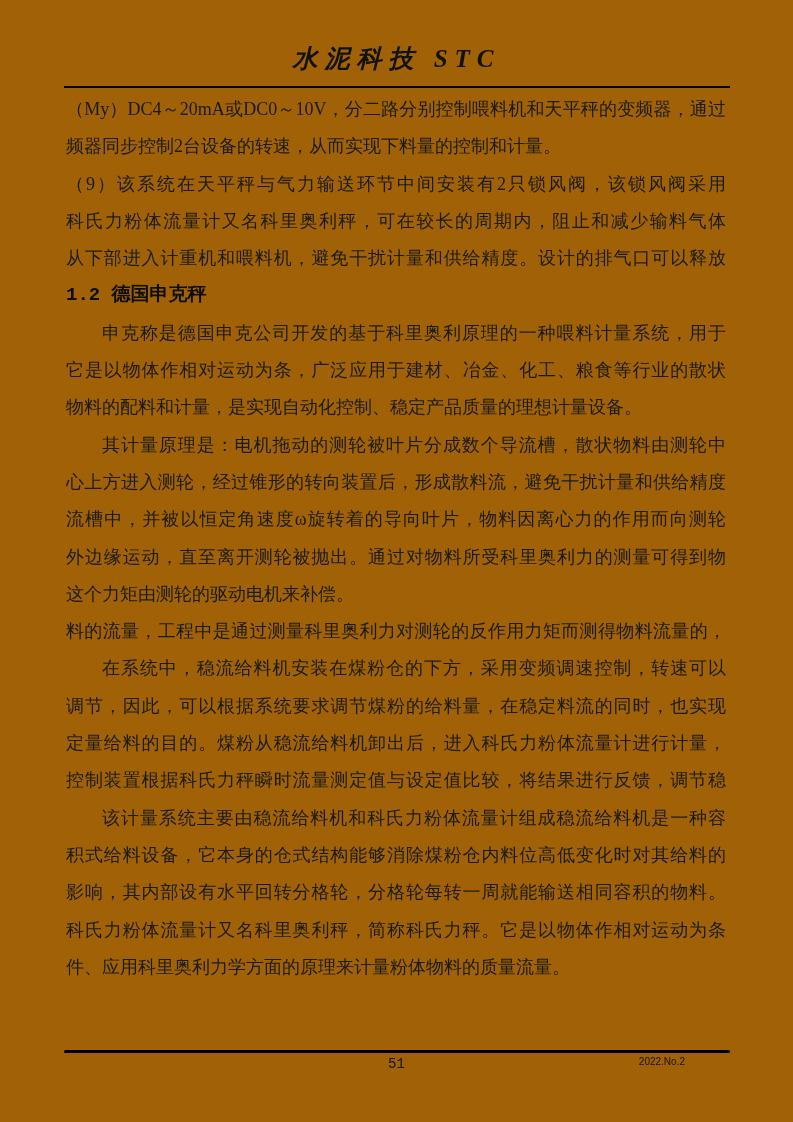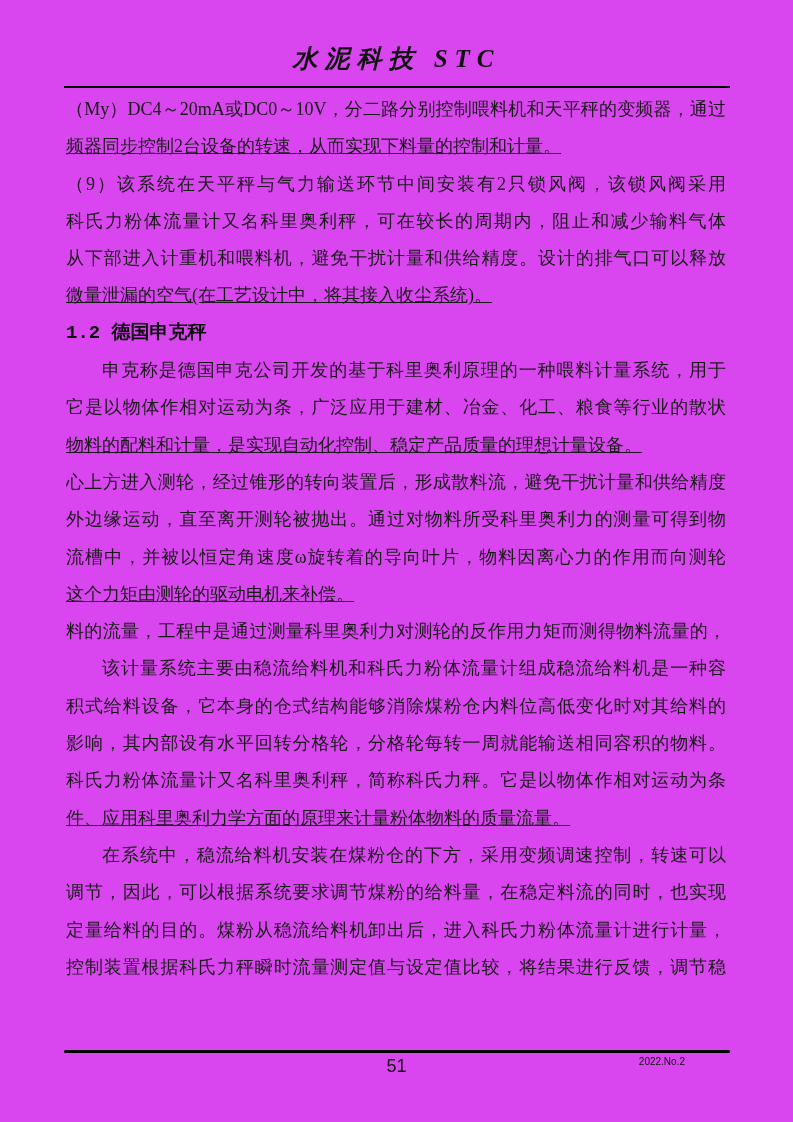--- a/index.html
+++ b/index.html
@@ -1,20 +1,20 @@
 <!DOCTYPE html>
 <html><head>
 <meta charset="utf-8">
 <style>
   html, body { margin: 0; padding: 0; background: #ffffff; }
   .page {
     position: relative;
     width: 793px;
     height: 1122px;
-    background: #d946ef;
+    background: #a16207;
     color: #161616;
     font-family: "Liberation Serif", "DejaVu Serif", serif;
     overflow: hidden;
   }
   .journal-title {
     position: absolute;
     top: 42px;
     left: 0;
     width: 100%;
     text-align: center;
@@ -40,21 +40,21 @@
   }
   .line {
     font-size: 18px;
     height: 37.3px;
     line-height: 37.3px;
     text-align: justify;
     text-align-last: justify;
     overflow: hidden;
     color: #1a1a1a;
   }
-  .line.short { text-align: center; text-align-last: left; text-decoration: underline; }
+  .line.short { text-align: center; text-align-last: left; }
   .line.indent { text-indent: 2em; }
   .line.heading {
     font-family: Liberation Mono, monospace;
     font-weight: 700;
     font-size: 19px;
     text-align: right;
     text-align-last: left;
     color: #0d0d0d;
   }
   .line.heading sup {
@@ -71,22 +71,22 @@
     height: 3px;
     background: #000;
     border-radius: 2px;
   }
   .page-number {
     position: absolute;
     top: 1056px;
     left: 0;
     width: 100%;
     text-align: center;
-    font-size: 18px;
-    font-family: Liberation Sans, sans-serif;
+    font-size: 14px;
+    font-family: Liberation Mono, monospace;
     color: #111;
   }
   .issue-number {
     position: absolute;
     top: 1056px;
     right: 108px;
     font-size: 10px;
     font-family: "Liberation Sans", "DejaVu Sans", sans-serif;
     color: #111;
   }
@@ -101,46 +101,46 @@
   <div class="doc-body">
 
   <div>
         <div class="line">（My）DC4～20mA或DC0～10V，分二路分别控制喂料机和天平秤的变频器，通过变</div>
         <div class="line short">频器同步控制2台设备的转速，从而实现下料量的控制和计量。</div>
       </div>
       <div>
         <div class="line">（9）该系统在天平秤与气力输送环节中间安装有2只锁风阀，该锁风阀采用</div>
         <div class="line">科氏力粉体流量计又名科里奥利秤，可在较长的周期内，阻止和减少输料气体</div>
         <div class="line">从下部进入计重机和喂料机，避免干扰计量和供给精度。设计的排气口可以释放</div>
-        <div class="line short">微量泄漏的空气(在工艺设计中，将其接入收尘系统)。</div>
       </div>
       <div class="line heading"><span>1.2 德国申克秤</span></div>
       <div>
         <div class="line indent">申克称是德国申克公司开发的基于科里奥利原理的一种喂料计量系统，用于</div>
         <div class="line">它是以物体作相对运动为条，广泛应用于建材、冶金、化工、粮食等行业的散状</div>
         <div class="line short">物料的配料和计量，是实现自动化控制、稳定产品质量的理想计量设备。</div>
       </div>
       <div>
+        <div class="line indent">其计量原理是：电机拖动的测轮被叶片分成数个导流槽，散状物料由测轮中</div>
         <div class="line">心上方进入测轮，经过锥形的转向装置后，形成散料流，避免干扰计量和供给精度</div>
+        <div class="line">流槽中，并被以恒定角速度ω旋转着的导向叶片，物料因离心力的作用而向测轮</div>
         <div class="line">外边缘运动，直至离开测轮被抛出。通过对物料所受科里奥利力的测量可得到物</div>
-        <div class="line">流槽中，并被以恒定角速度ω旋转着的导向叶片，物料因离心力的作用而向测轮</div>
         <div class="line short">这个力矩由测轮的驱动电机来补偿。</div>
         <div class="line">料的流量，工程中是通过测量科里奥利力对测轮的反作用力矩而测得物料流量的，</div>
+      </div>
+      <div>
+        <div class="line indent">在系统中，稳流给料机安装在煤粉仓的下方，采用变频调速控制，转速可以</div>
+        <div class="line">调节，因此，可以根据系统要求调节煤粉的给料量，在稳定料流的同时，也实现</div>
+        <div class="line">定量给料的目的。煤粉从稳流给料机卸出后，进入科氏力粉体流量计进行计量，</div>
+        <div class="line">控制装置根据科氏力秤瞬时流量测定值与设定值比较，将结果进行反馈，调节稳</div>
       </div>
       <div>
         <div class="line indent">该计量系统主要由稳流给料机和科氏力粉体流量计组成稳流给料机是一种容</div>
         <div class="line">积式给料设备，它本身的仓式结构能够消除煤粉仓内料位高低变化时对其给料的</div>
         <div class="line">影响，其内部设有水平回转分格轮，分格轮每转一周就能输送相同容积的物料。</div>
         <div class="line">科氏力粉体流量计又名科里奥利秤，简称科氏力秤。它是以物体作相对运动为条</div>
         <div class="line short">件、应用科里奥利力学方面的原理来计量粉体物料的质量流量。</div>
-      </div>
-      <div>
-        <div class="line indent">在系统中，稳流给料机安装在煤粉仓的下方，采用变频调速控制，转速可以</div>
-        <div class="line">调节，因此，可以根据系统要求调节煤粉的给料量，在稳定料流的同时，也实现</div>
-        <div class="line">定量给料的目的。煤粉从稳流给料机卸出后，进入科氏力粉体流量计进行计量，</div>
-        <div class="line">控制装置根据科氏力秤瞬时流量测定值与设定值比较，将结果进行反馈，调节稳</div>
       </div>
     </div>
 
   <div class="footer-rule"></div>
   <div class="page-number">51</div>
   <div class="issue-number">2022.No.2</div>
 </div>
 
 </body></html>

